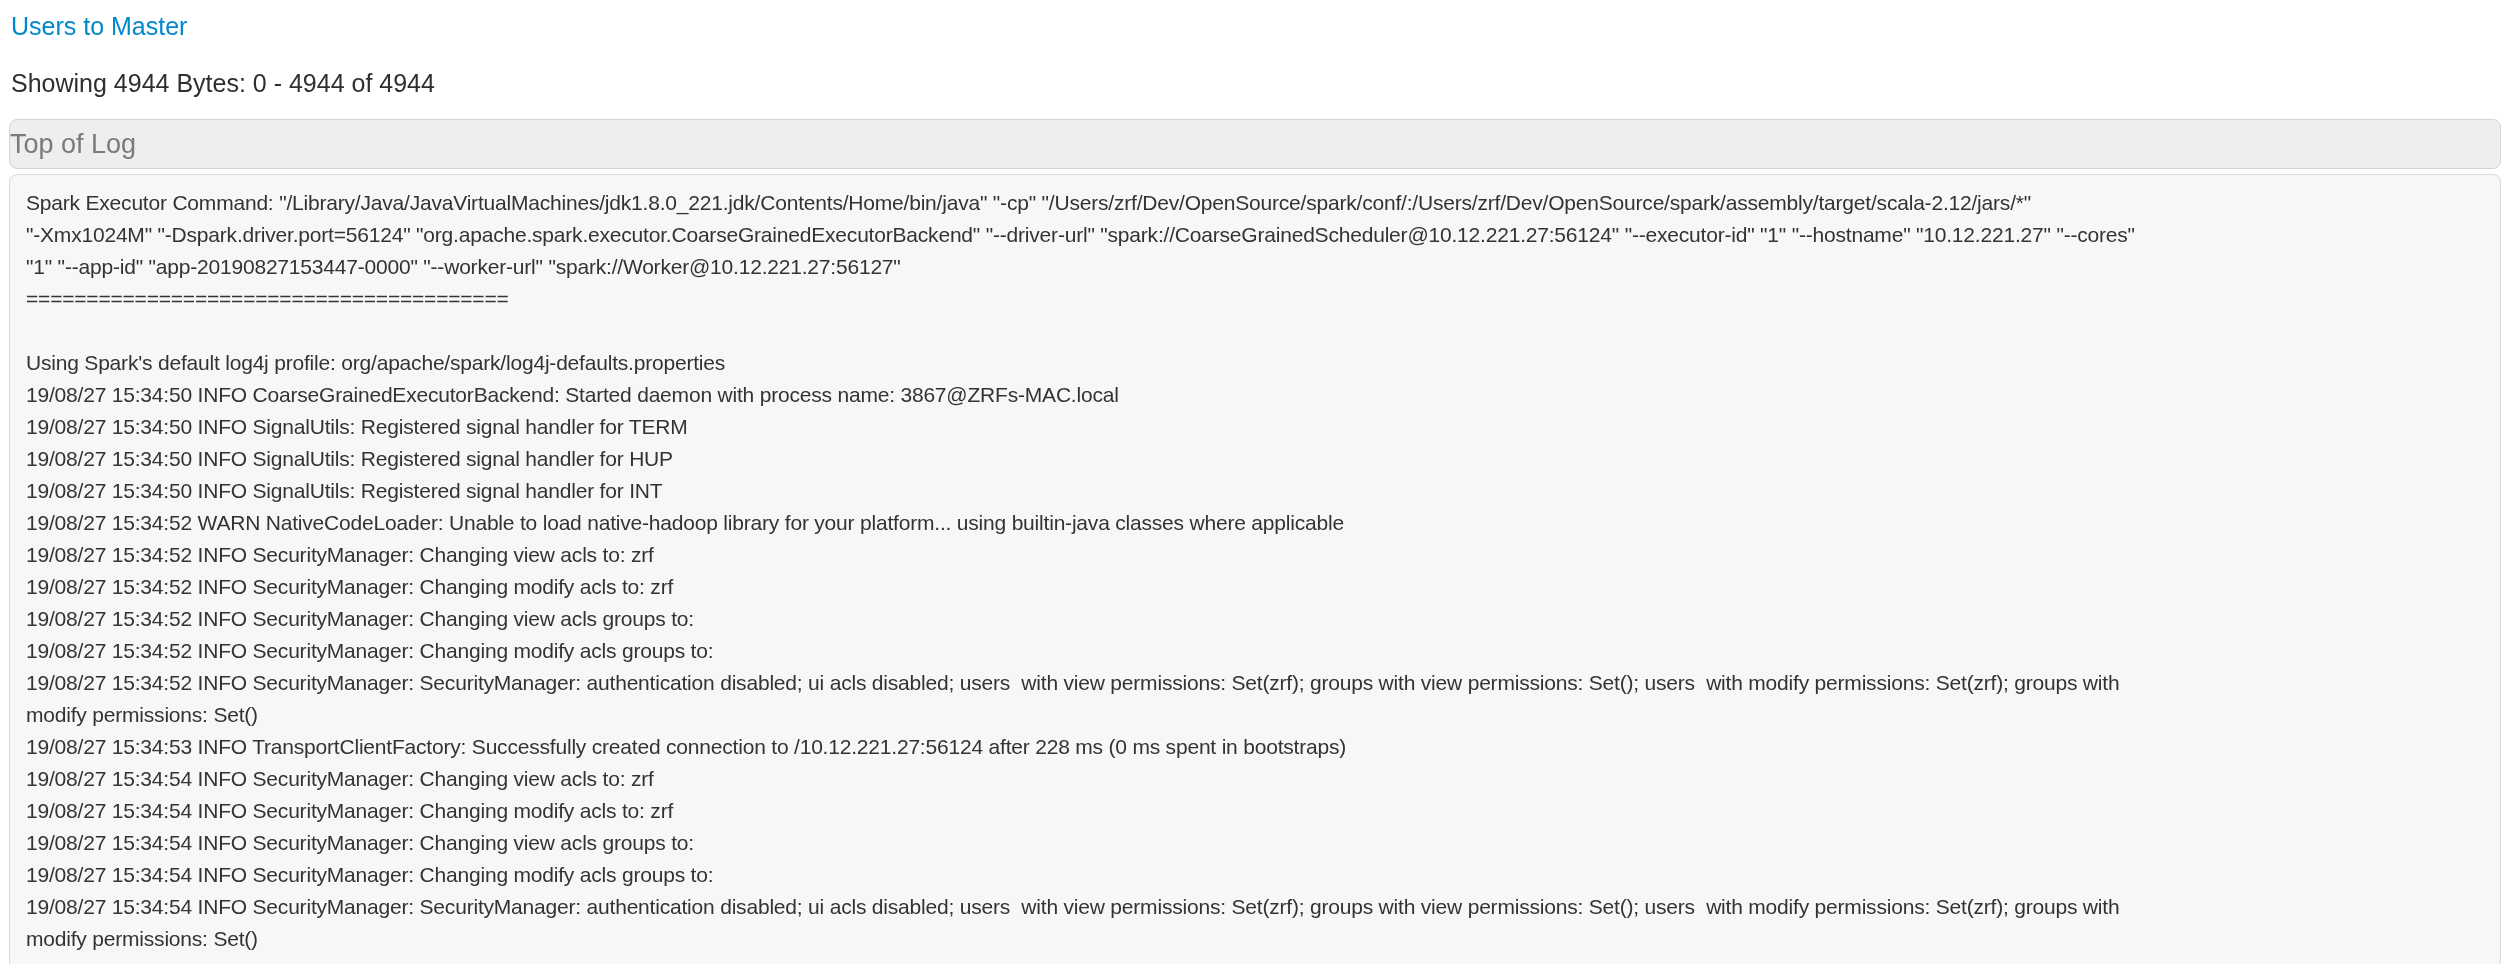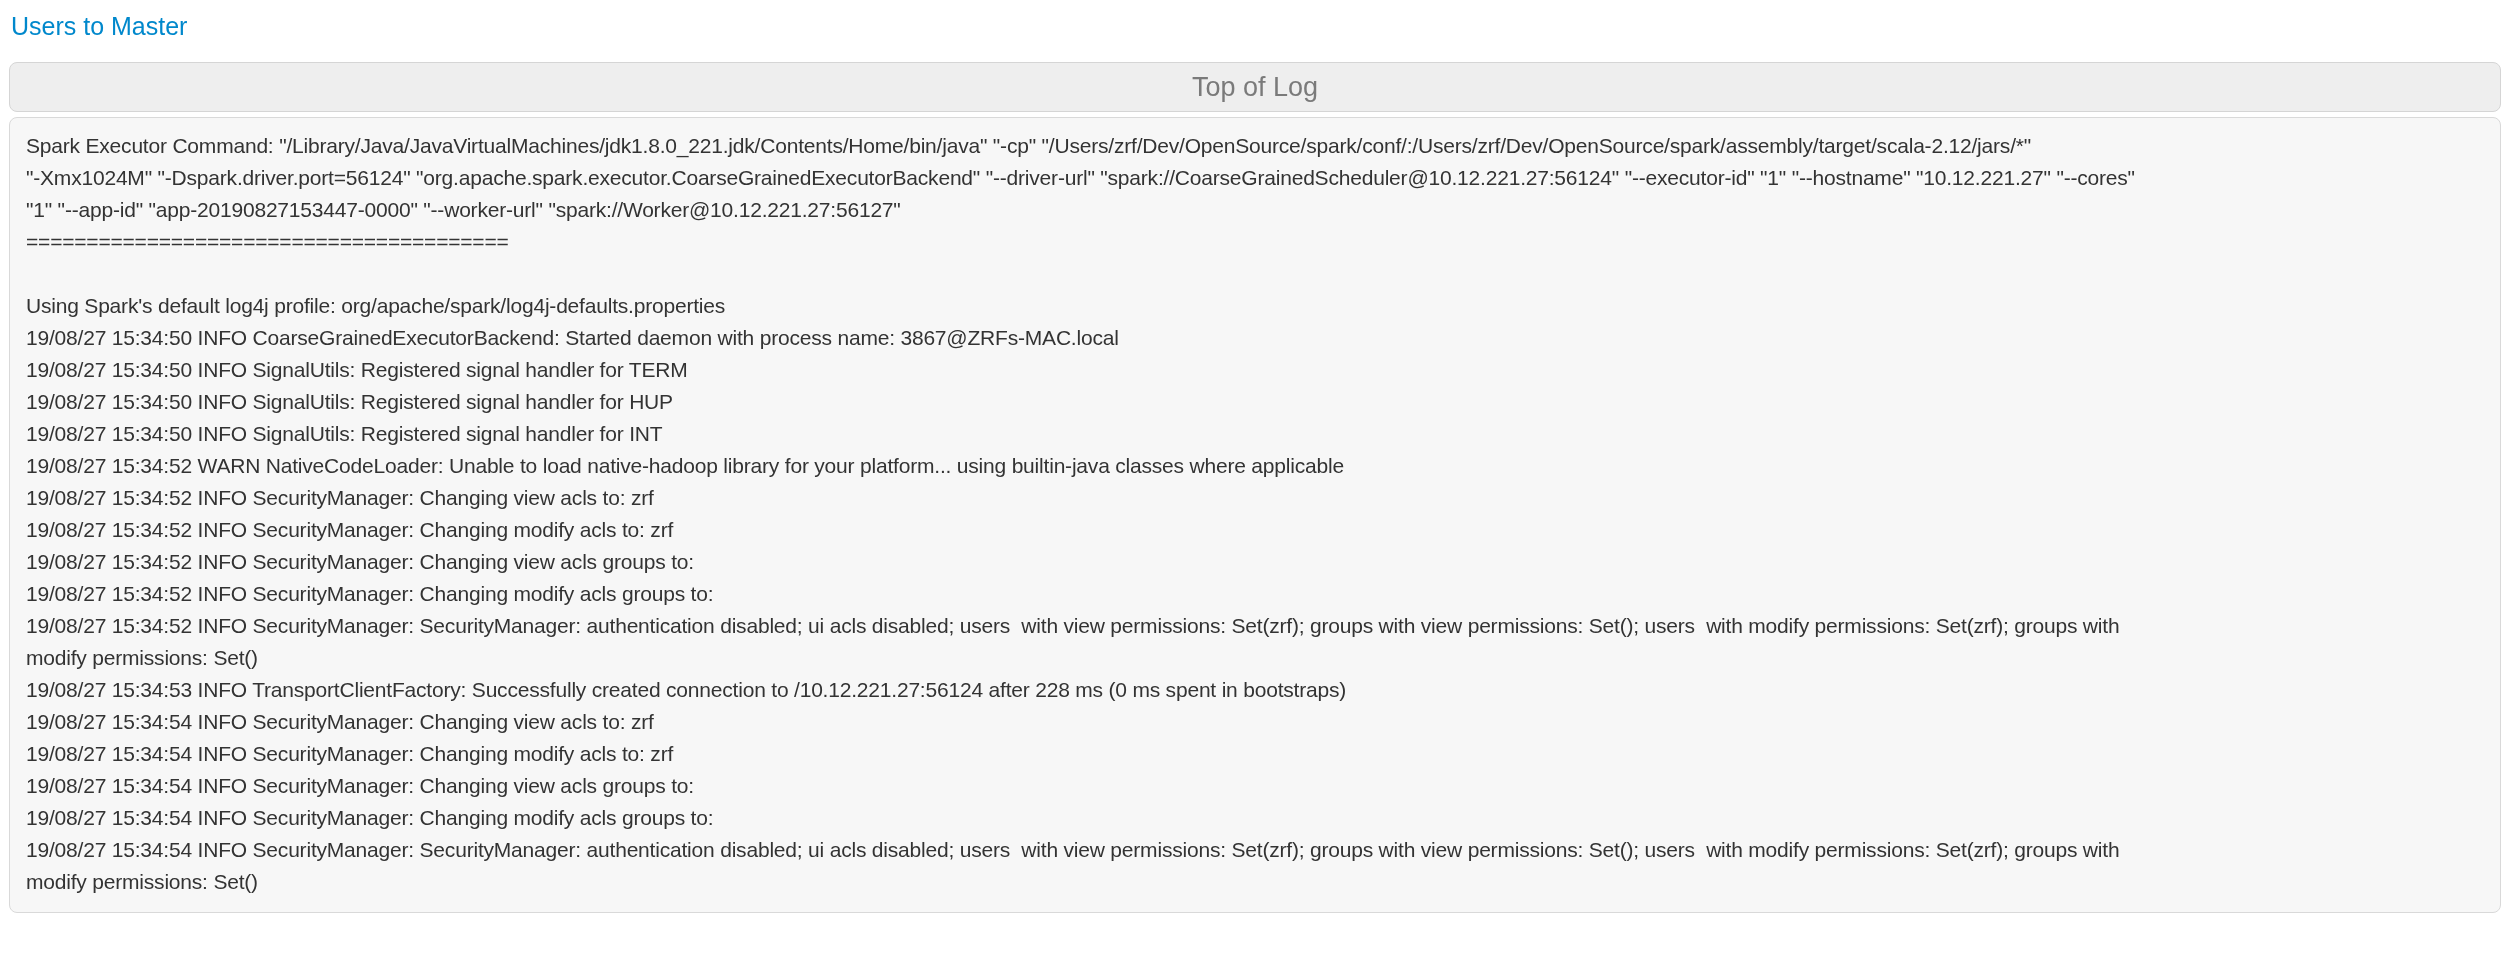--- a/index.html
+++ b/index.html
@@ -33,21 +33,21 @@
     color: #2f2f2f;
   }
   .log-header-bar {
     margin-top: 21px;
     height: 50px;
     background: #eeeeee;
     border: 1px solid #d5d5d5;
     border-radius: 8px;
     display: flex;
     align-items: center;
-    justify-content: center;
+    justify-content: flex-start;
     box-sizing: border-box;
   }
   .log-header-title {
     font-size: 27px;
     color: #7a7a7a;
   }
   .log-content {
     margin: 5px 0 0 0;
     background: #f7f7f7;
     border: 1px solid #d9d9d9;
@@ -64,20 +64,21 @@
     min-height: 796px;
   }
 </style>
 </head>
 <body>
 
 <div class="page">
 
   <a href="#" class="back-link">Users to Master</a>
 
+  <div class="byte-range">Showing 4944 Bytes: 0 - 4944 of 4944</div>
 
   <div class="log-header-bar">
     <span class="log-header-title">Top of Log</span>
   </div>
 
   <pre class="log-content">Spark Executor Command: "/Library/Java/JavaVirtualMachines/jdk1.8.0_221.jdk/Contents/Home/bin/java" "-cp" "/Users/zrf/Dev/OpenSource/spark/conf/:/Users/zrf/Dev/OpenSource/spark/assembly/target/scala-2.12/jars/*"
 "-Xmx1024M" "-Dspark.driver.port=56124" "org.apache.spark.executor.CoarseGrainedExecutorBackend" "--driver-url" "spark://CoarseGrainedScheduler@10.12.221.27:56124" "--executor-id" "1" "--hostname" "10.12.221.27" "--cores"
 "1" "--app-id" "app-20190827153447-0000" "--worker-url" "spark://Worker@10.12.221.27:56127"
 ========================================
 

